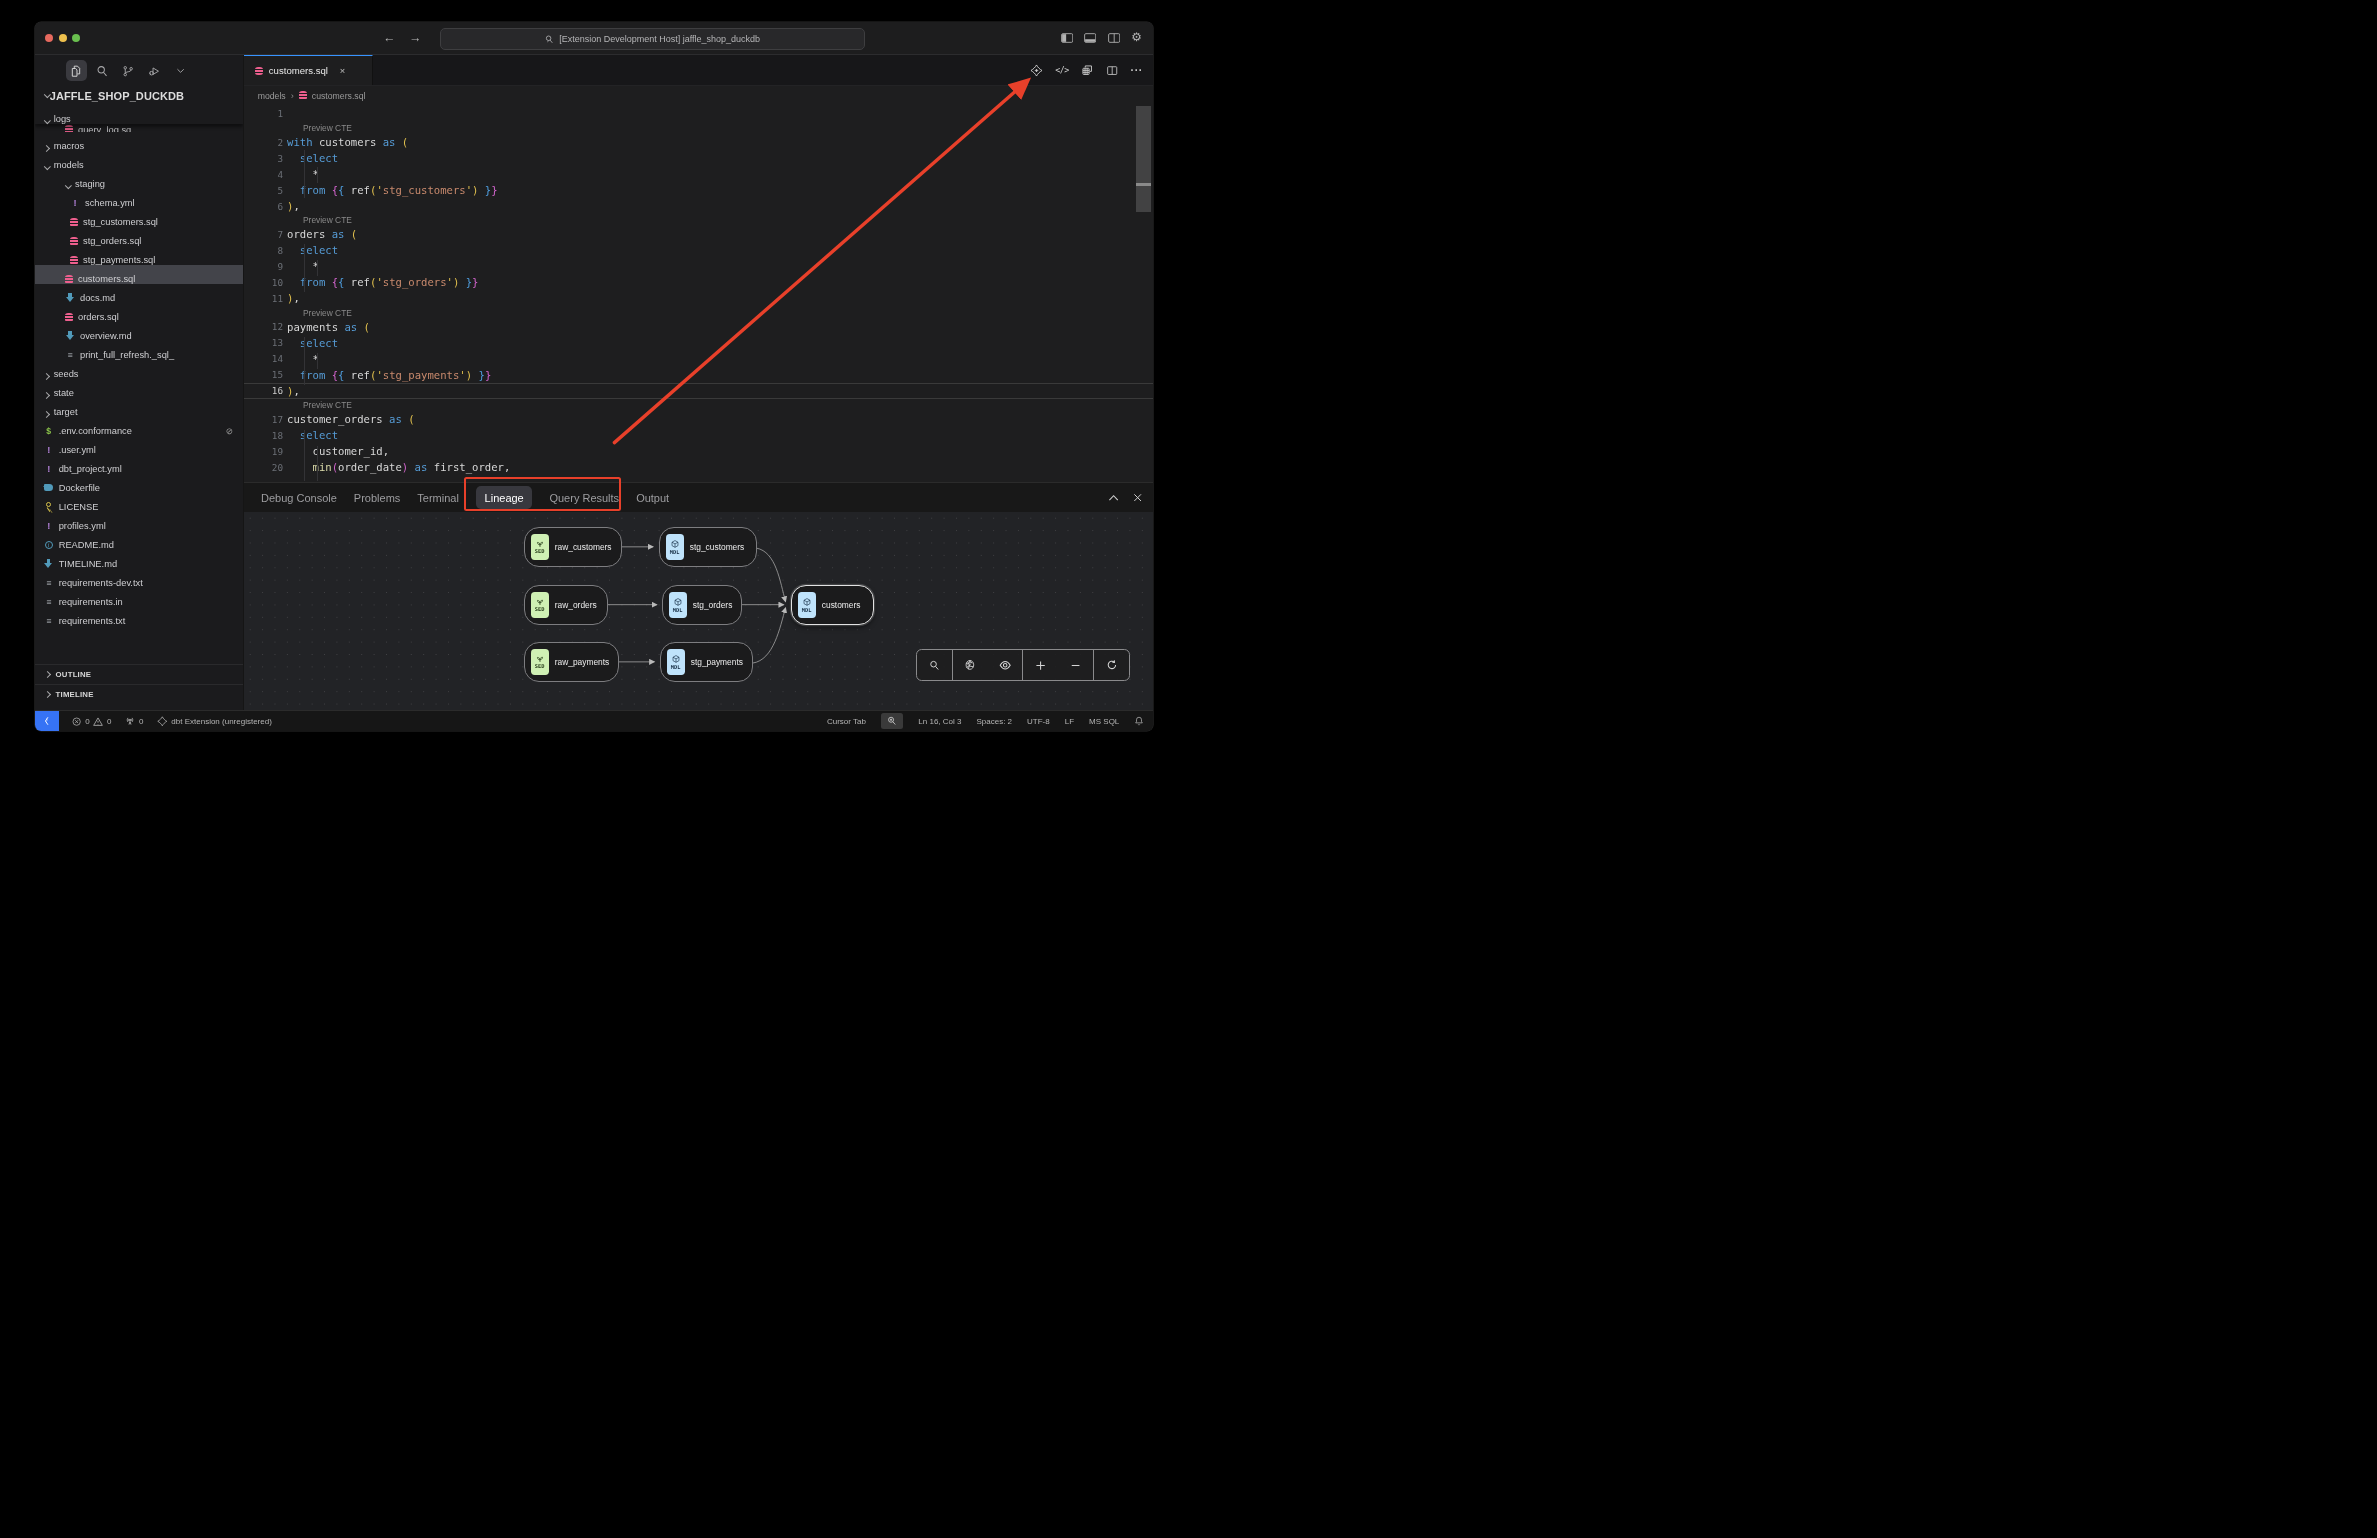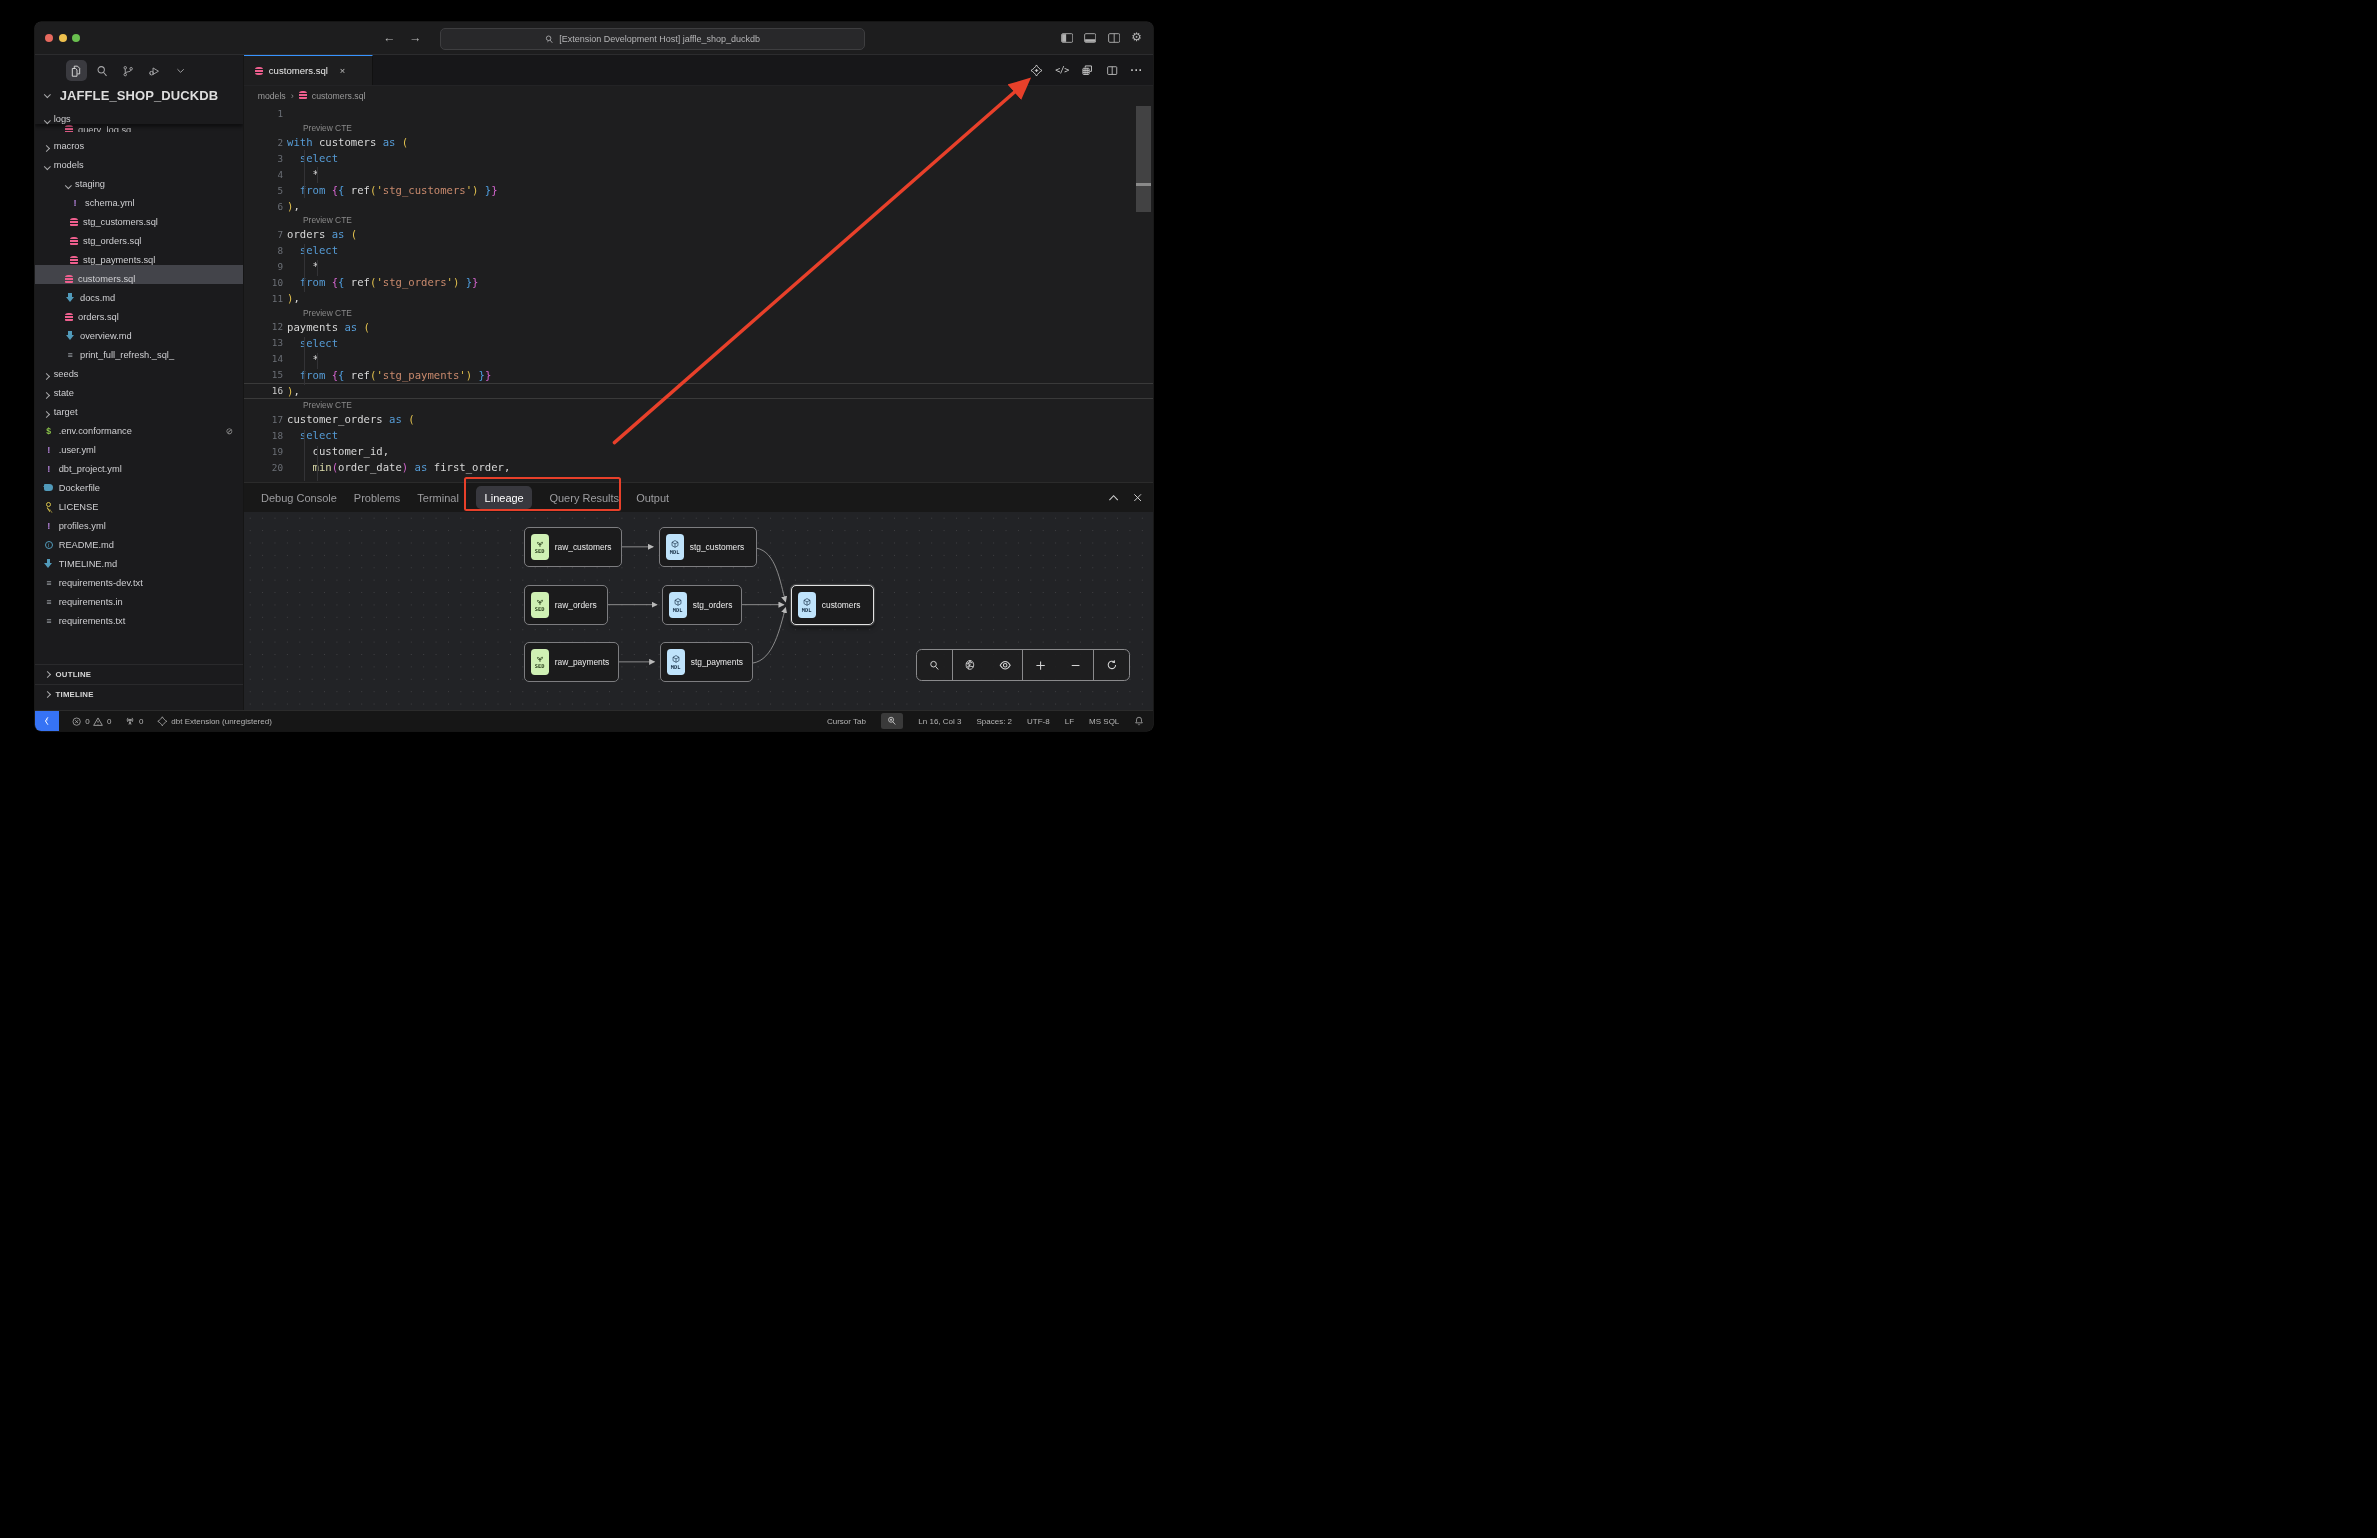--- a/index.html
+++ b/index.html
@@ -25,21 +25,21 @@
 
   
   .body { flex:1; display:flex; min-height:0; }
   .sidebar { width:209px; background:#1b1b1d; border-right:0.6px solid #151515; display:flex; flex-direction:column; }
   .rightcol { flex:1; display:flex; flex-direction:column; min-width:0; }
 
   
   .actbar { height:31px; display:flex; align-items:center; gap:5px; padding-left:31px; flex:0 0 auto; }
   .actbtn { width:21px; height:21px; border-radius:5px; display:flex; align-items:center; justify-content:center; color:#a9a9ab; }
   .actbtn.active { background:#3a3a3f; color:#dcdcdc; }
-  .proj { height:18.7px; display:flex; align-items:center; gap:11px; padding-left:8.7px; color:#dddddd; font-weight:bold; font-size:13px; letter-spacing:0.1px; flex:0 0 auto; }
+  .proj { height:18.7px; display:flex; align-items:center; gap:1px; padding-left:8.7px; color:#dddddd; font-weight:bold; font-size:11px; letter-spacing:0.1px; flex:0 0 auto; }
 
   
   .chev { width:5px; height:5px; border-right:1px solid #a9a9ab; border-bottom:1px solid #a9a9ab; display:inline-block; flex:0 0 auto; }
   .chev.down { transform:rotate(45deg) translateY(-1.2px); }
   .chev.right { transform:rotate(-45deg); }
 
   
   .tree { flex:1; overflow:hidden; display:flex; flex-direction:column; font-size:9.3px; color:#cfcfd2; }
   .trow { height:19px; display:flex; align-items:flex-end; gap:5px; padding-left:8.7px; flex:0 0 auto; }
   .trow.lvl1 { padding-left:30px; }
@@ -95,21 +95,21 @@
 
   
   .panel { height:228px; background:#181818; border-top:0.6px solid #2b2b2b; display:flex; flex-direction:column; flex:0 0 auto; }
   .panel-head { height:29px; display:flex; align-items:center; gap:17px; padding-left:17px; position:relative; flex:0 0 auto; }
   .ptab { color:#9d9da0; font-size:11px; cursor:default; }
   .ptab.active { color:#ffffff; background:#38383e; border-radius:5px; padding:5.6px 8.7px; }
   .panel-controls { position:absolute; right:11.2px; display:flex; gap:13.7px; color:#cfcfcf; align-items:center; }
   .canvas { flex:1; position:relative; background:#222326;
             background-image:radial-gradient(#414144 0.7px, transparent 0.9px); background-size:12.4px 12.4px; overflow:hidden; }
   .edges { position:absolute; inset:0; }
-  .lnode { position:absolute; height:40px; background:#1b1b1c; border:0.6px solid #7d7d80; border-radius:5px;
+  .lnode { position:absolute; height:40px; background:#1b1b1c; border:0.6px solid #7d7d80; border-radius:15px;
            display:flex; align-items:center; padding-left:5.6px; gap:6.2px; }
   .lnode.hl { border:0.9px solid #e2e2e2; box-shadow:0 0 0 1.2px rgba(230,230,230,.18), 0 2.5px 5px rgba(0,0,0,.5); }
   .nbadge { width:18px; height:26px; border-radius:3.7px; display:flex; flex-direction:column; align-items:center; justify-content:center; gap:0.6px; }
   .nbadge.sed { background:#cff0b4; color:#1d3311; }
   .nbadge.mdl { background:#bfe3fb; color:#122a41; }
   .nbadge .bt { font-size:5.3px; font-weight:bold; font-family:"DejaVu Sans Mono",monospace; }
   .lnode .nlabel { color:#ececec; font-size:8.4px; }
   .ltoolbar { position:absolute; left:672px; top:137px; width:214px; height:32px; background:rgba(30,30,31,.9);
               border:0.6px solid #8a8a8c; border-radius:5.6px; display:flex; overflow:hidden; }
   .ltb { flex:1; display:flex; align-items:center; justify-content:center; color:#d5d5d5; }

